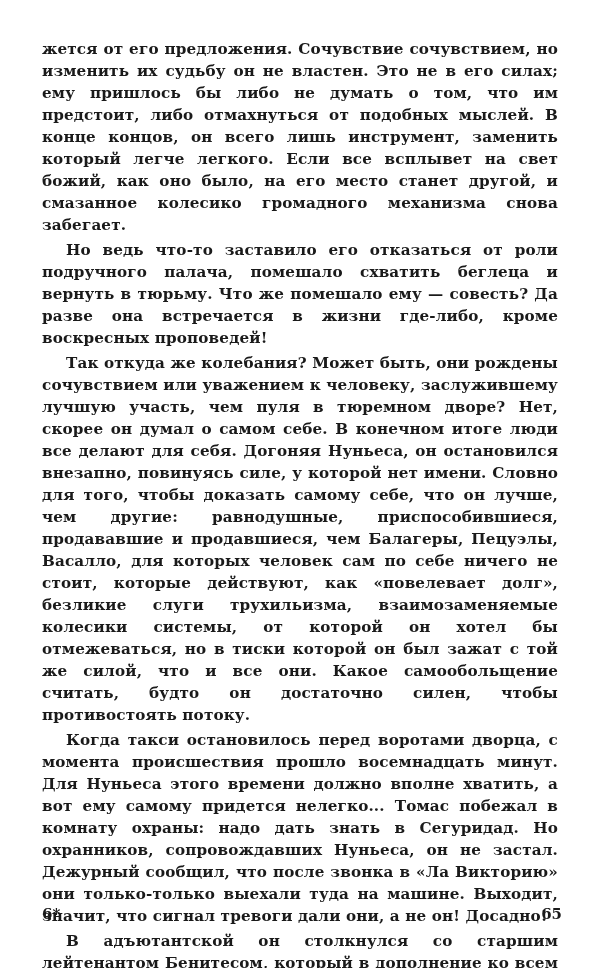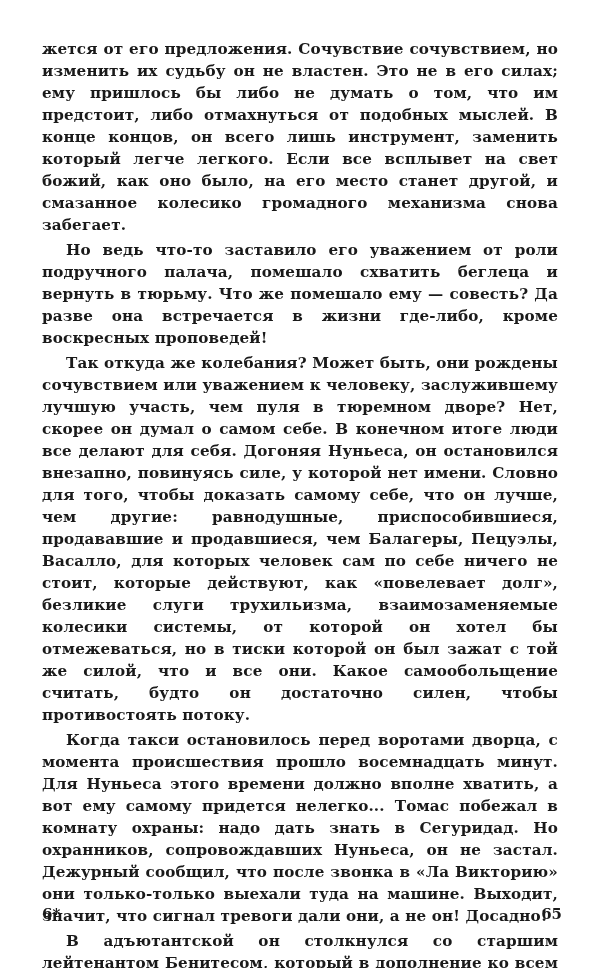--- a/index.html
+++ b/index.html
@@ -46,21 +46,21 @@
       font-weight: bold;
       display: flex;
       justify-content: space-between;
     }
   </style>
 </head>
 <body>
 
 <div class="page">
   <p class="para first">жется от его предложения. Сочувствие сочувствием, но изменить их судьбу он не властен. Это не в его силах; ему пришлось бы либо не думать о том, что им предстоит, либо отмахнуться от подобных мыслей. В конце концов, он всего лишь инструмент, заменить который легче легкого. Если все всплывет на свет божий, как оно было, на его место станет другой, и смазанное колесико громадного механизма снова забегает.</p>
-  <p class="para">Но ведь что-то заставило его уважением от роли подручного палача, помешало схватить беглеца и вернуть в тюрьму. Что же помешало ему — совесть? Да разве она встречается в жизни где-либо, кроме воскресных проповедей!</p>
+  <p class="para">Но ведь что-то заставило его отказаться от роли подручного палача, помешало схватить беглеца и вернуть в тюрьму. Что же помешало ему — совесть? Да разве она встречается в жизни где-либо, кроме воскресных проповедей!</p>
   <p class="para">Так откуда же колебания? Может быть, они рождены сочувствием или уважением к человеку, заслужившему лучшую участь, чем пуля в тюремном дворе? Нет, скорее он думал о самом себе. В конечном итоге люди все делают для себя. Догоняя Нуньеса, он остановился внезапно, повинуясь силе, у которой нет имени. Словно для того, чтобы доказать самому себе, что он лучше, чем другие: равнодушные, приспособившиеся, продававшие и продавшиеся, чем Балагеры, Пецуэлы, Васалло, для которых человек сам по себе ничего не стоит, которые действуют, как «повелевает долг», безликие слуги трухильизма, взаимозаменяемые колесики системы, от которой он хотел бы отмежеваться, но в тиски которой он был зажат с той же силой, что и все они. Какое самообольщение считать, будто он достаточно силен, чтобы противостоять потоку.</p>
   <p class="para">Когда такси остановилось перед воротами дворца, с момента происшествия прошло восемнадцать минут. Для Нуньеса этого времени должно вполне хватить, а вот ему самому придется нелегко... Томас побежал в комнату охраны: надо дать знать в Сегуридад. Но охранников, сопровождавших Нуньеса, он не застал. Дежурный сообщил, что после звонка в «Ла Викторию» они только-только выехали туда на машине. Выходит, значит, что сигнал тревоги дали они, а не он! Досадно!</p>
   <p class="para">В адъютантской он столкнулся со старшим лейтенантом Бенитесом, который в дополнение ко всем неприятностям сообщил, что майор Пецуэла послан в Сан-Кристобаль для проверки охраны в имении шефа.</p>
 
 </div>
 
 <div class="footer">
   <span>6*</span>
   <span>65</span>
 </div>

